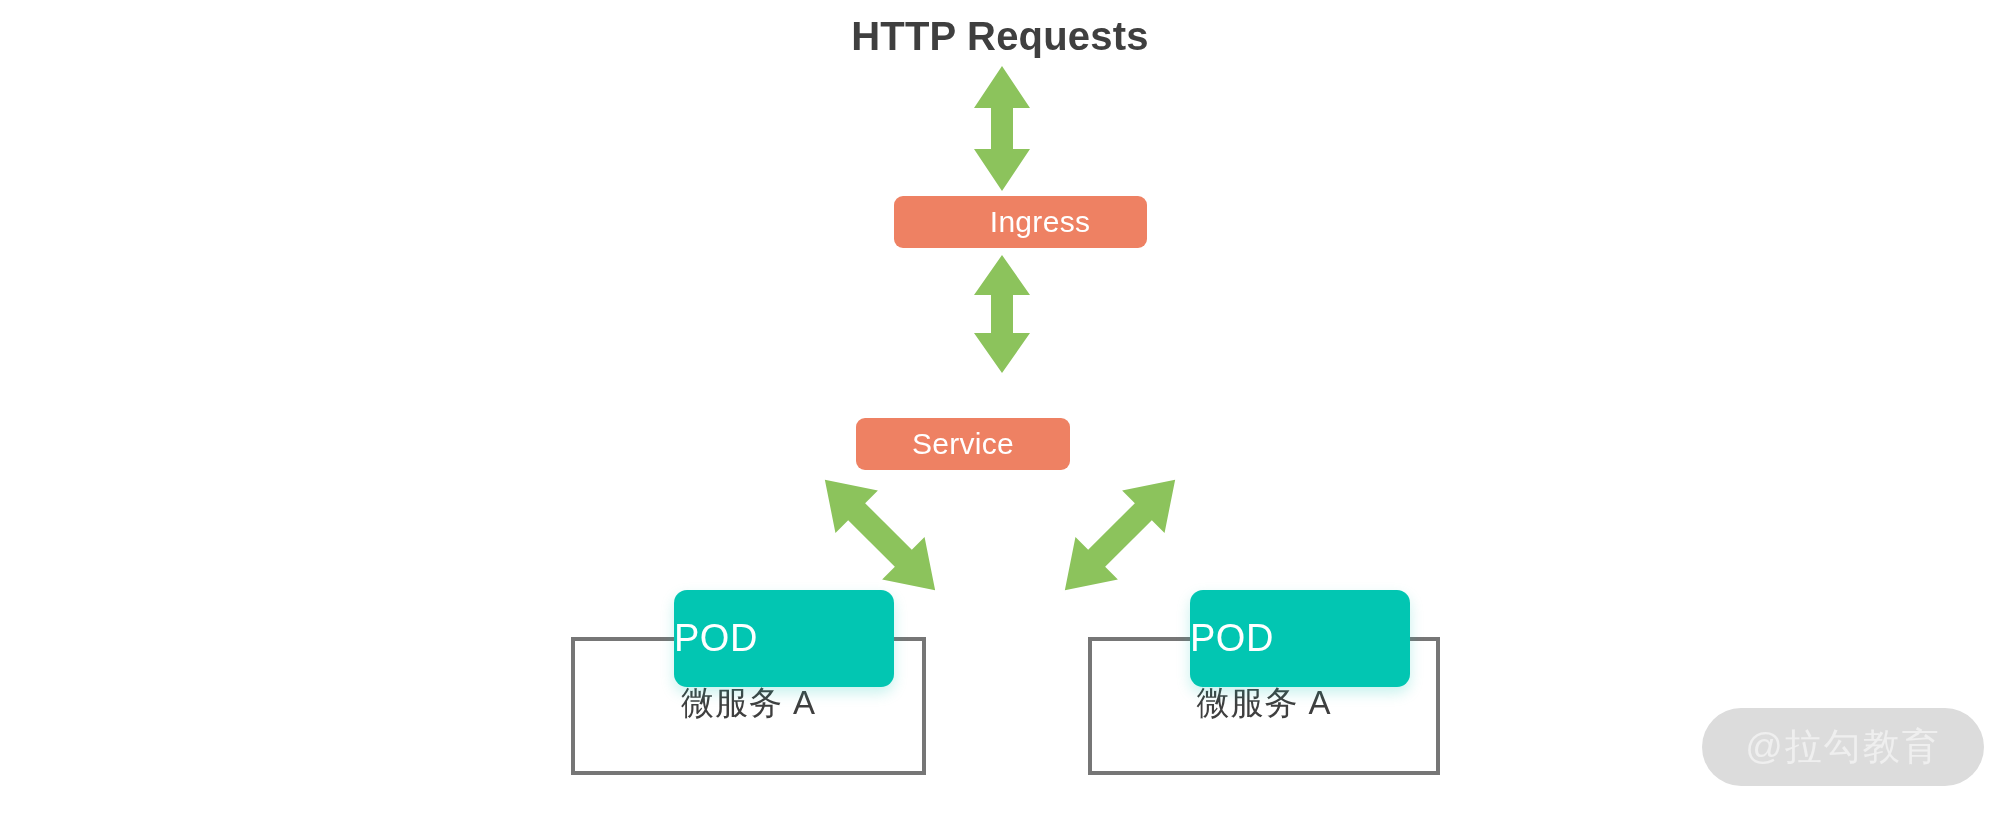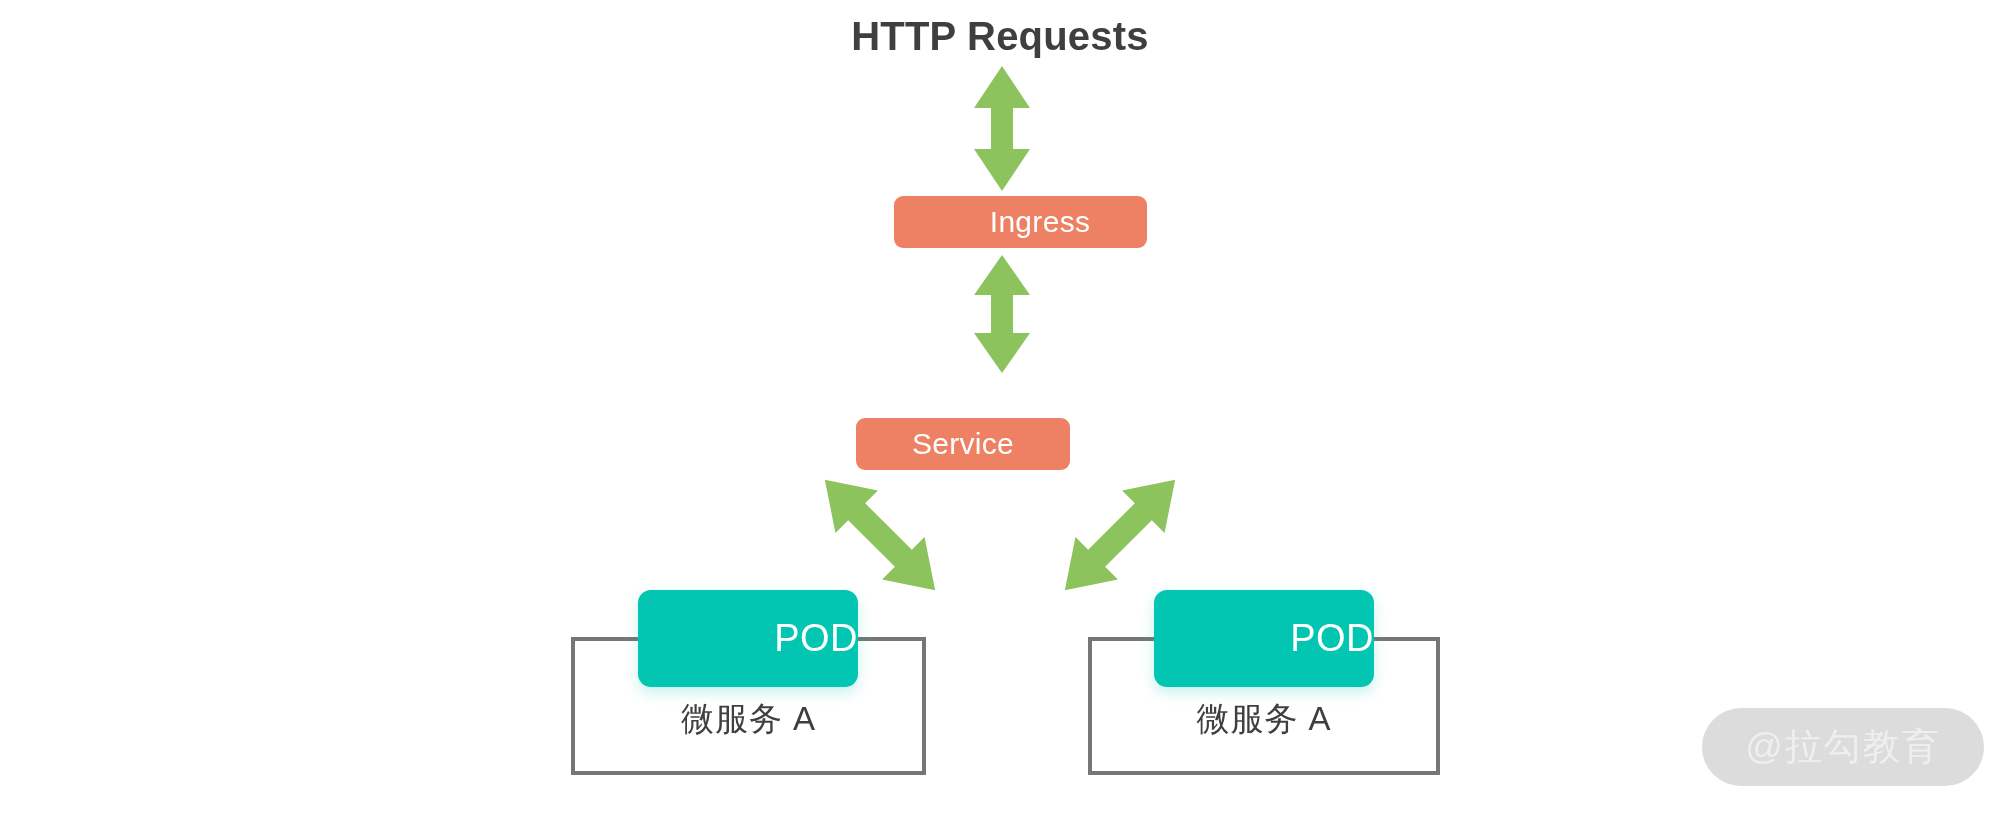--- a/index.html
+++ b/index.html
@@ -58,29 +58,30 @@
     width: 214px;
     height: 52px;
     margin-top: 41px;
   }
 
   
   .pod-box {
     position: absolute;
     display: flex;
     align-items: center;
-    justify-content: flex-end;
+    justify-content: flex-start;
     border-radius: 13px;
     color: #ffffff;
     font-size: 38px;
     font-weight: 400;
     letter-spacing: 0.5px;
     box-shadow: 0 6px 14px rgba(2, 198, 178, 0.22);
     white-space: nowrap;
     z-index: 5;
+    margin-left: 36px;
   }
   #pod-left {
     left: 638px;
     top: 590px;
     width: 220px;
     height: 97px;
   }
   #pod-right {
     left: 1154px;
     top: 590px;
@@ -96,21 +97,21 @@
     box-sizing: border-box;
     z-index: 1;
   }
   #container-left  { left: 571px;  top: 637px; width: 355px; height: 138px; }
   #container-right { left: 1088px; top: 637px; width: 352px; height: 138px; }
 
   .service-label {
     position: absolute;
     width: 100%;
     text-align: center;
-    top: 56px;
+    top: 40px;
     font-size: 33px;
     color: #3f3f3f;
     font-weight: 400;
     letter-spacing: 1px;
     white-space: nowrap;
     z-index: 6;
   }
 
   
   .arrow-svg {

